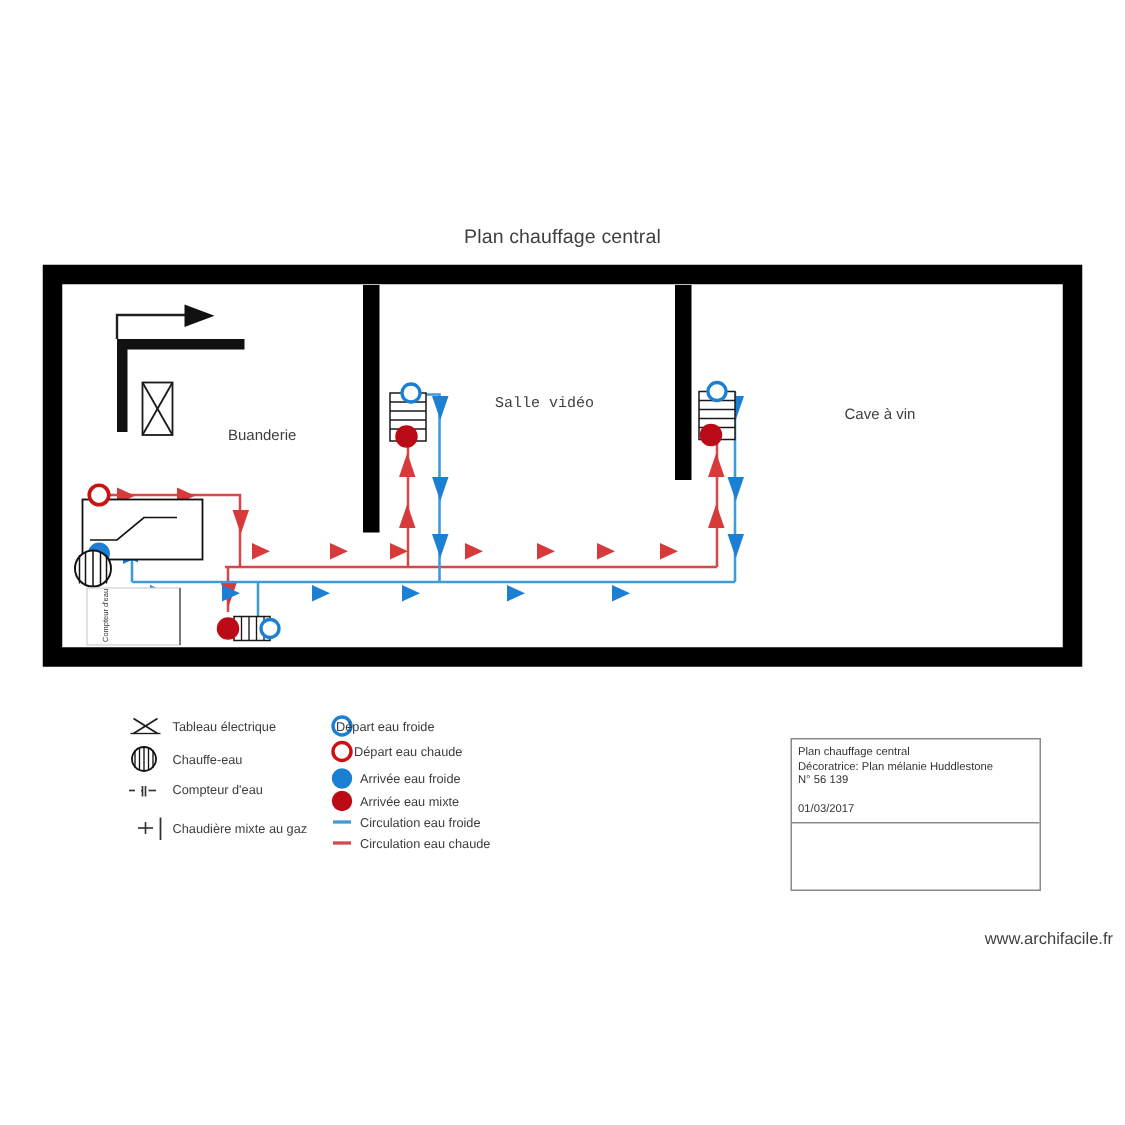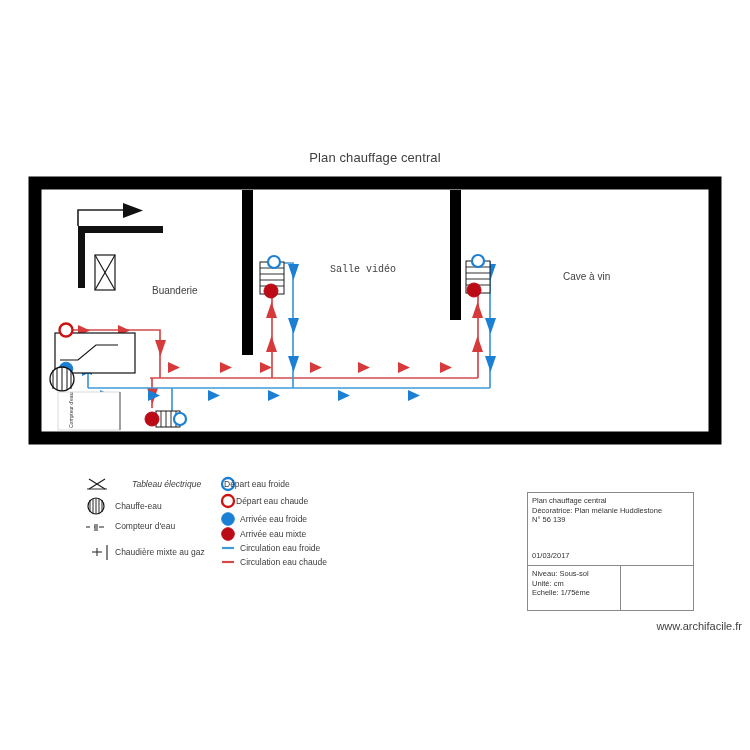--- a/index.html
+++ b/index.html
@@ -59,21 +59,21 @@
   }
   #titleblock .tb-line {
     font-size: 7.5px;
     line-height: 9.5px;
     color: #333;
     white-space: nowrap;
   }
   #titleblock .tb-date {
     font-size: 7.5px;
     line-height: 9.5px;
-    margin-top: 26px;
+    margin-top: 9px;
     color: #333;
   }
   #titleblock .tb-bottom {
     display: flex;
   }
   #titleblock .tb-cell-left {
     width: 93px;
     padding: 3px 4px 5px 4px;
     border-right: 1px solid #8a8a8a;
     box-sizing: border-box;
@@ -301,42 +301,37 @@
   <line x1="222" y1="562" x2="234" y2="562" stroke="#d4494a" stroke-width="2.2"></line>
 
 </svg>
 
 <div class="room-label" style="left:152px; top:285px;">Buanderie</div>
 <div class="room-label" style="left:330px; top:264px;font-family:Liberation Mono, monospace;">Salle vidéo</div>
 <div class="room-label" style="left:563px; top:271px;">Cave à vin</div>
 
 <div class="vlabel" style="left:68px; top:428px;">Compteur d'eau</div>
 
-<div class="legend-label" style="left:132px; top:479px;font-style:italic;">Tableau électrique</div>
+<div class="legend-label" style="left:115px; top:479px;">Tableau électrique</div>
 <div class="legend-label" style="left:115px; top:501px;">Chauffe-eau</div>
 <div class="legend-label" style="left:115px; top:521px;">Compteur d'eau</div>
 <div class="legend-label" style="left:115px; top:547px;">Chaudière mixte au gaz</div>
 
 <div class="legend-label" style="left:224px; top:479px;">Départ eau froide</div>
 <div class="legend-label" style="left:236px; top:496px;">Départ eau chaude</div>
 <div class="legend-label" style="left:240px; top:514px;">Arrivée eau froide</div>
 <div class="legend-label" style="left:240px; top:529px;">Arrivée eau mixte</div>
 <div class="legend-label" style="left:240px; top:543px;">Circulation eau froide</div>
 <div class="legend-label" style="left:240px; top:557px;">Circulation eau chaude</div>
 
 <div id="titleblock">
   <div class="tb-top">
     <div class="tb-line">Plan chauffage central</div>
     <div class="tb-line">Décoratrice: Plan mélanie Huddlestone</div>
     <div class="tb-line">N° 56 139</div>
     <div class="tb-date">01/03/2017</div>
   </div>
   <div class="tb-bottom">
-    <div class="tb-cell-left">
-      <div class="tb-line">Niveau: Sous-sol</div>
-      <div class="tb-line">Unité: cm</div>
-      <div class="tb-line">Echelle: 1/75ème</div>
-    </div>
     <div class="tb-cell-right"></div>
   </div>
 </div>
 
 <div id="site-url">www.archifacile.fr</div>
 
 </body></html>

